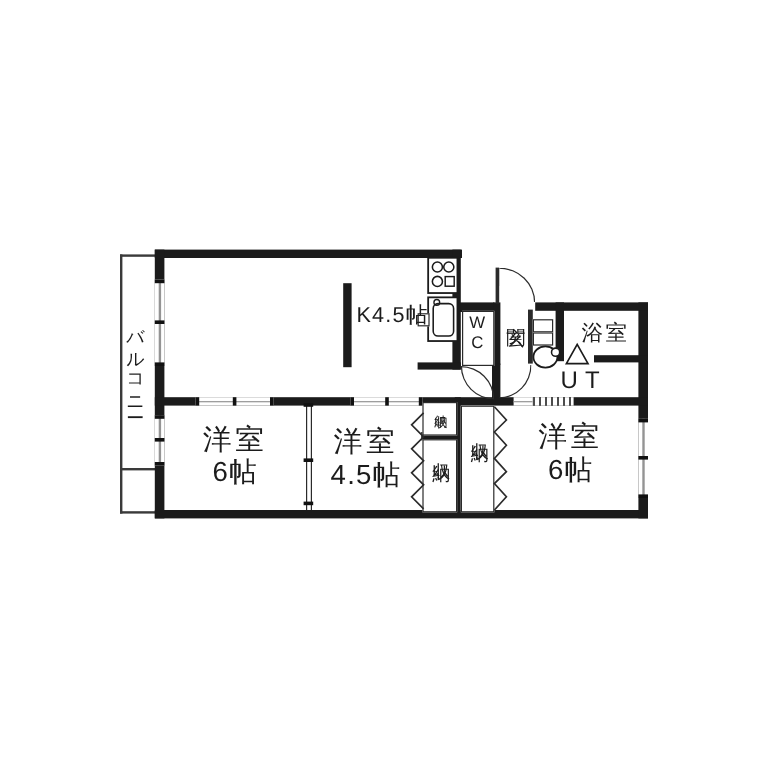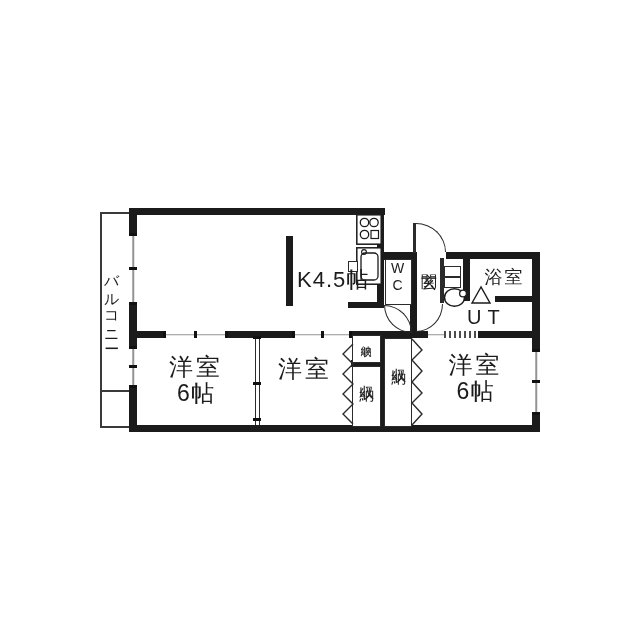--- a/index.html
+++ b/index.html
@@ -134,32 +134,33 @@
   <svg style="left:443px;top:287px;" width="27" height="21" viewBox="0 0 27 21">
     <ellipse cx="11.5" cy="10.5" rx="10" ry="8.8" fill="#fff" stroke="#1b1b1b" stroke-width="1.5"></ellipse>
     <circle cx="20" cy="6.5" r="3.4" fill="#fff" stroke="#1b1b1b" stroke-width="1.3"></circle>
   </svg>
   <svg style="left:471px;top:286px;" width="20" height="18" viewBox="0 0 20 18">
     <polygon points="10,1 1,17 19,17" fill="#fff" stroke="#1b1b1b" stroke-width="1.4"></polygon>
   </svg>
 
   <div class="lbl center" style="left:150px;top:248px;width:130px;">
   </div>
-  <div class="lbl" style="left:297px;top:268px;font-size:22px;">K4.5帖</div>
+  <div class="lbl" style="left:297px;top:252px;font-size:18px;">K4.5帖</div>
   <div class="lbl vtext" style="left:389px;top:260px;font-size:14px;letter-spacing:1px;">WC</div>
   <div class="lbl vtext" style="left:420px;top:260px;font-size:16px;letter-spacing:1px;">玄関</div>
   <div class="lbl center" style="left:477px;top:267px;width:55px;font-size:18px;letter-spacing:2px;">浴室</div>
   <div class="lbl" style="left:467px;top:306px;font-size:20px;letter-spacing:6px;">UT</div>
 
   <div class="lbl center" style="left:148px;top:354px;width:96px;">
     <div style="font-size:24px;letter-spacing:3px;">洋室</div>
     <div style="font-size:23px;">6帖</div>
   </div>
   <div class="lbl center" style="left:258px;top:356px;width:94px;">
     <div style="font-size:24px;letter-spacing:3px;">洋室</div>
+    <div style="font-size:23px;">4.5帖</div>
   </div>
   <div class="lbl center" style="left:427px;top:352px;width:97px;">
     <div style="font-size:24px;letter-spacing:3px;">洋室</div>
     <div style="font-size:23px;">6帖</div>
   </div>
 
   <div class="lbl vtext" style="left:360px;top:337px;font-size:11px;letter-spacing:0;">収納</div>
   <div class="lbl vtext" style="left:358px;top:373px;font-size:15px;letter-spacing:2px;">収納</div>
   <div class="lbl vtext" style="left:390px;top:356px;font-size:15px;letter-spacing:2px;">収納</div>
 

